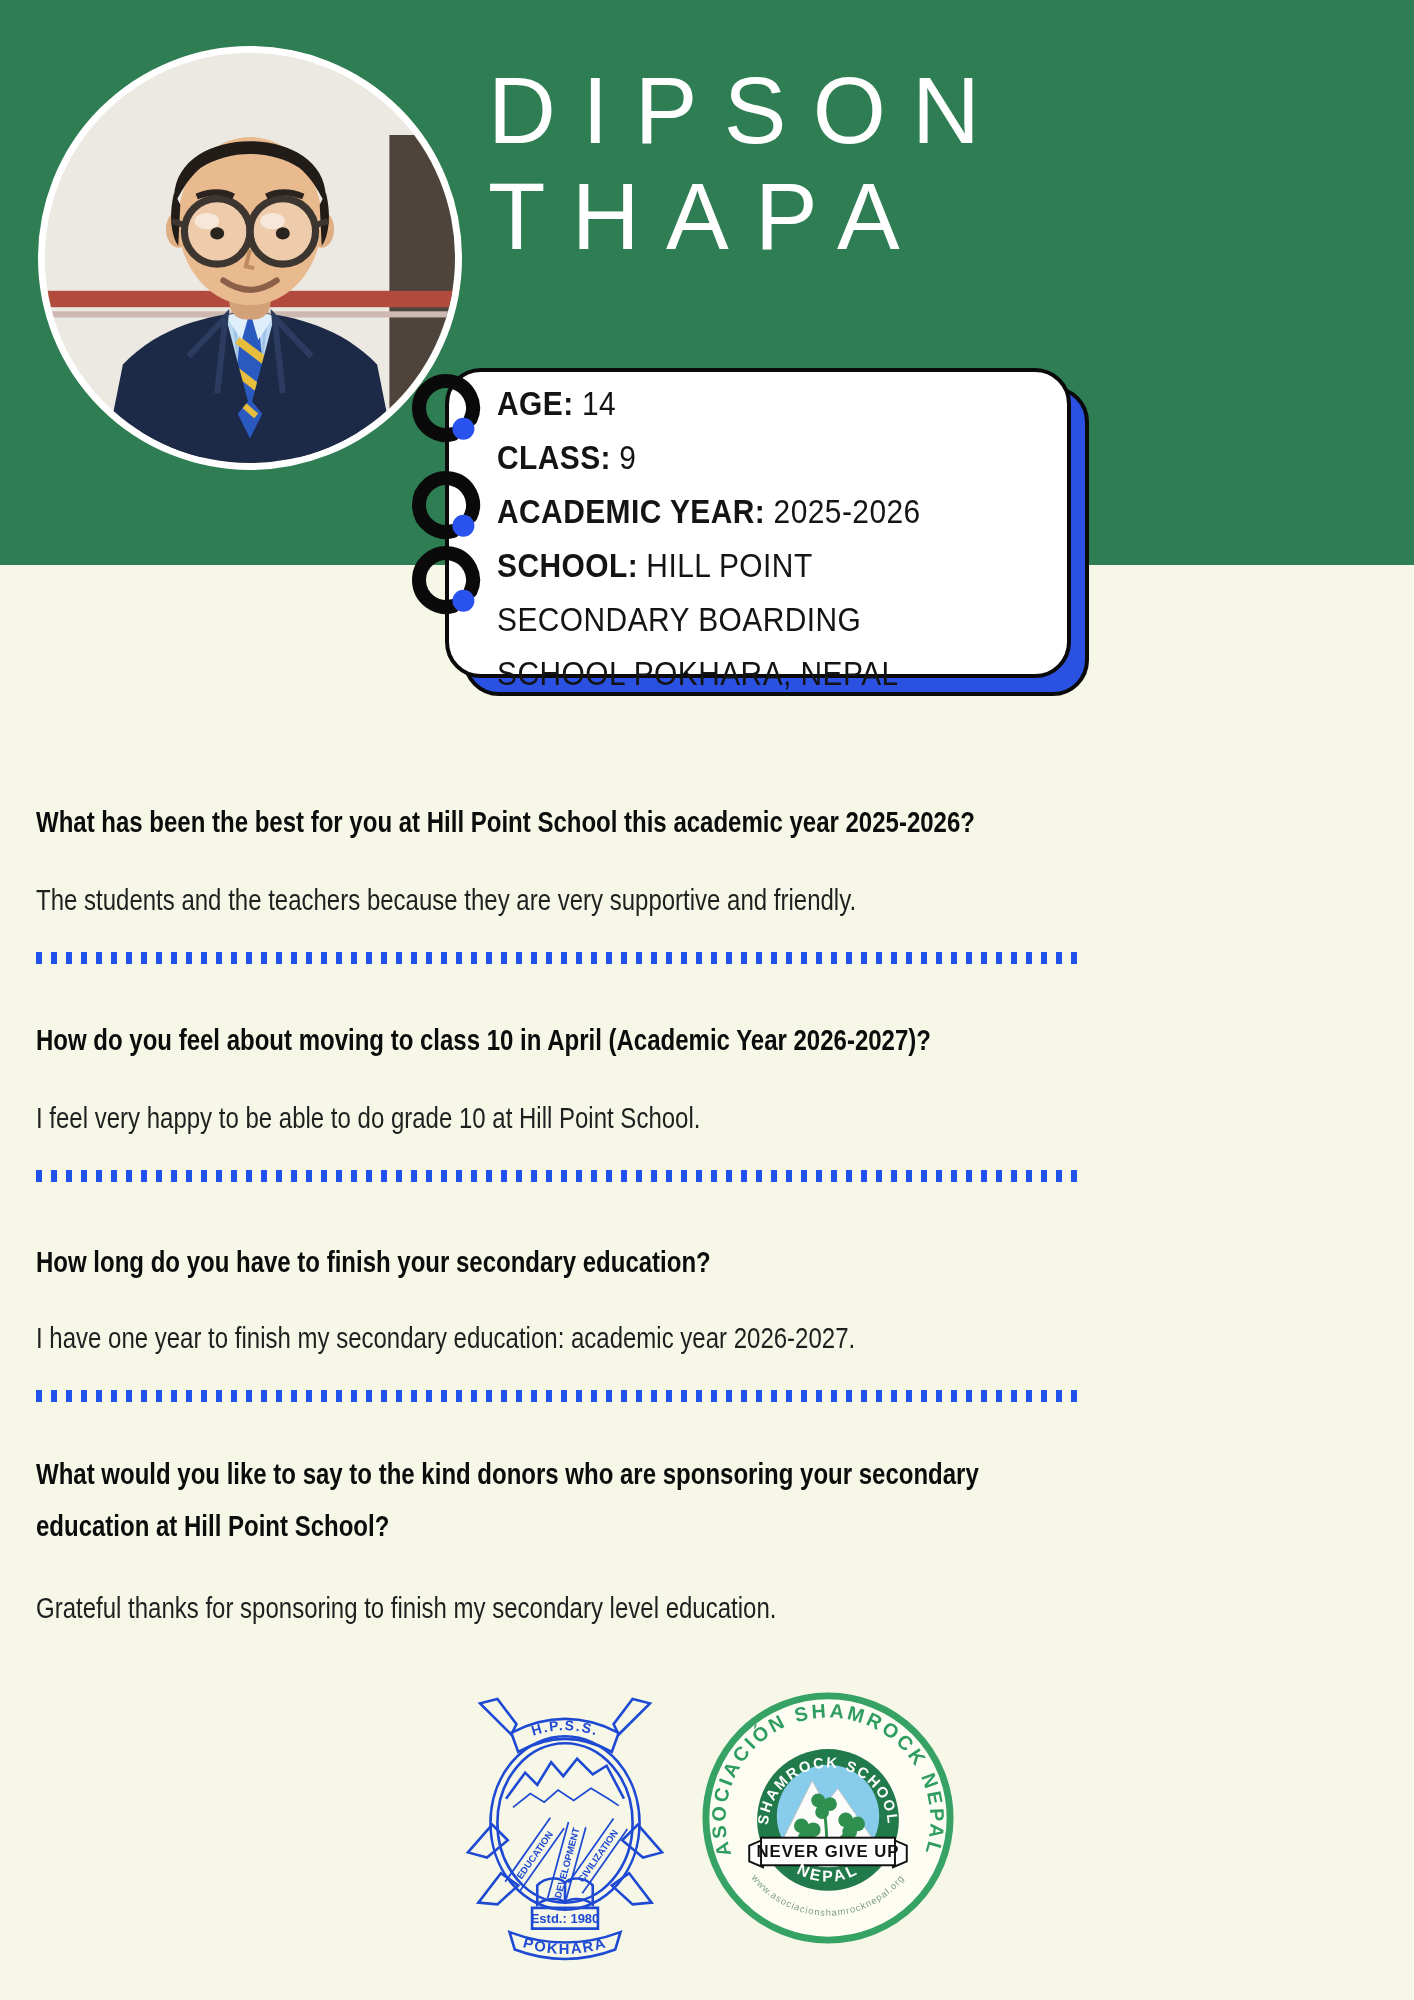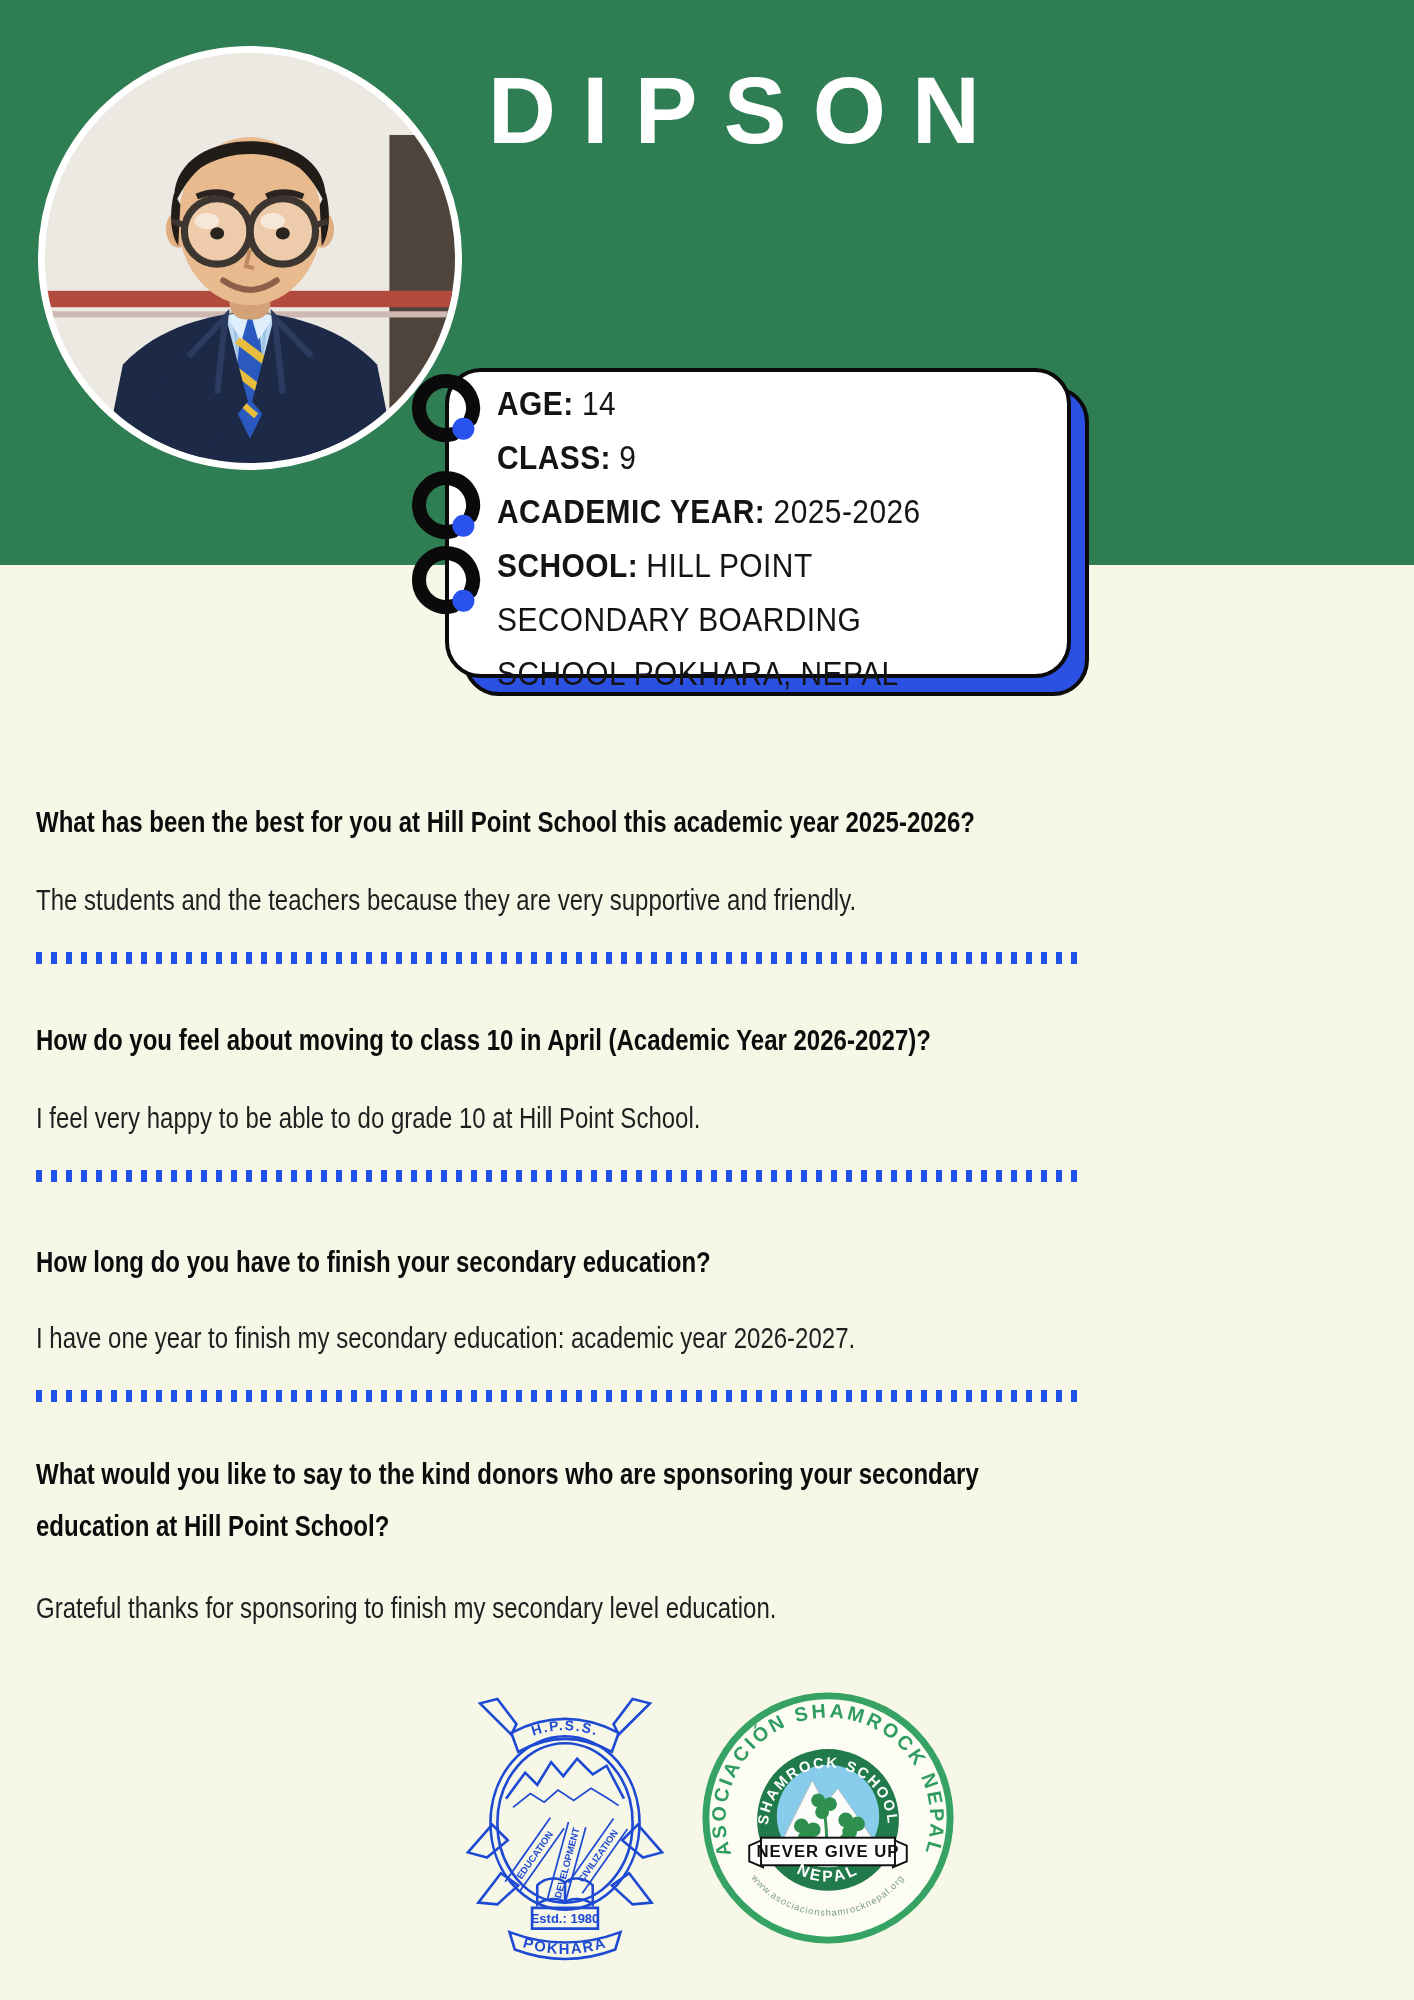--- a/index.html
+++ b/index.html
@@ -3,21 +3,21 @@
 <meta charset="utf-8">
 <style>
   html,body{margin:0;padding:0;background:#ddd;}
   .canvas{position:relative;width:1414px;height:2000px;background:#f6f7e7;
           font-family:"Liberation Sans",sans-serif;overflow:hidden;}
   
   .header{position:absolute;left:0;top:0;width:1414px;height:565px;background:#2e7d53;}
   .photo-ring{position:absolute;left:38px;top:46px;width:410px;height:410px;
               border:7px solid #ffffff;border-radius:50%;overflow:hidden;background:#ece9e2;}
   .photo-ring svg{display:block;width:100%;height:100%;}
-  .title{position:absolute;left:488px;top:58px;color:#ffffff;font-weight:700;
+  .title{position:absolute;left:488px;top:58px;color:#ffffff;font-weight:400;
          font-size:94px;letter-spacing:0.28em;line-height:106px;white-space:nowrap;}
   
   .card-shadow{position:absolute;left:463px;top:386px;width:618px;height:302px;
                background:#2b51e3;border:4px solid #0a0a0a;border-radius:36px;}
   .card{position:absolute;left:445px;top:368px;width:618px;height:302px;
         background:#ffffff;border:4px solid #0a0a0a;border-radius:36px;}
   .card-fields{position:absolute;left:497px;top:376px;width:545px;
                font-size:34px;line-height:54px;color:#141414;
                transform:scaleX(0.88);transform-origin:left top;}
   .card-fields .lbl{font-weight:800;letter-spacing:0.5px;}
@@ -42,20 +42,21 @@
   svg text{font-family:"Liberation Sans",sans-serif;}
 </style>
 </head>
 <body>
 
 <div class="canvas">
 
   <div class="header">
     <div class="title">
       <div>DIPSON</div>
+      <div>THAPA</div>
     </div>
   </div>
 
   <div class="photo-ring">
     <svg viewBox="0 0 200 200">
       <rect x="0" y="0" width="200" height="200" fill="#ece9e2"></rect>
       <rect x="168" y="40" width="32" height="160" fill="#4e443c"></rect>
       <rect x="0" y="116" width="200" height="8" fill="#b24a3e"></rect>
       <rect x="0" y="126" width="200" height="3" fill="#cdb9b2"></rect>
 

